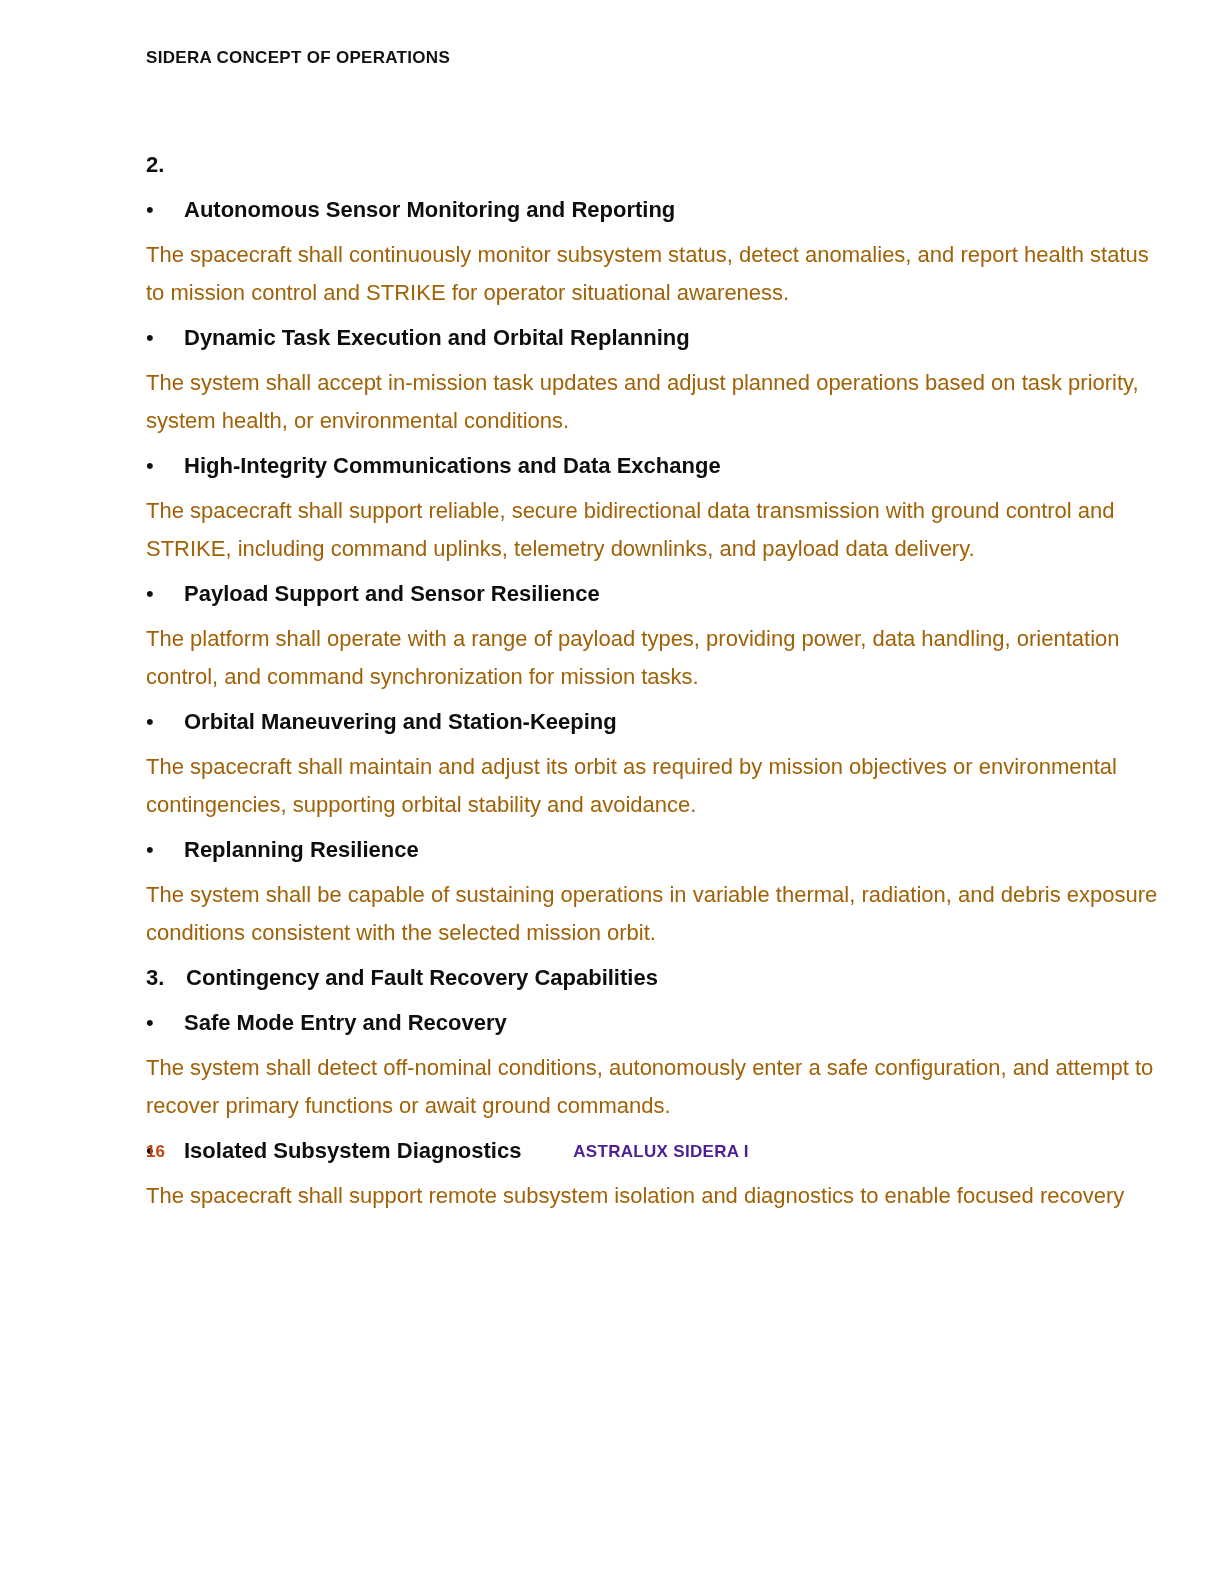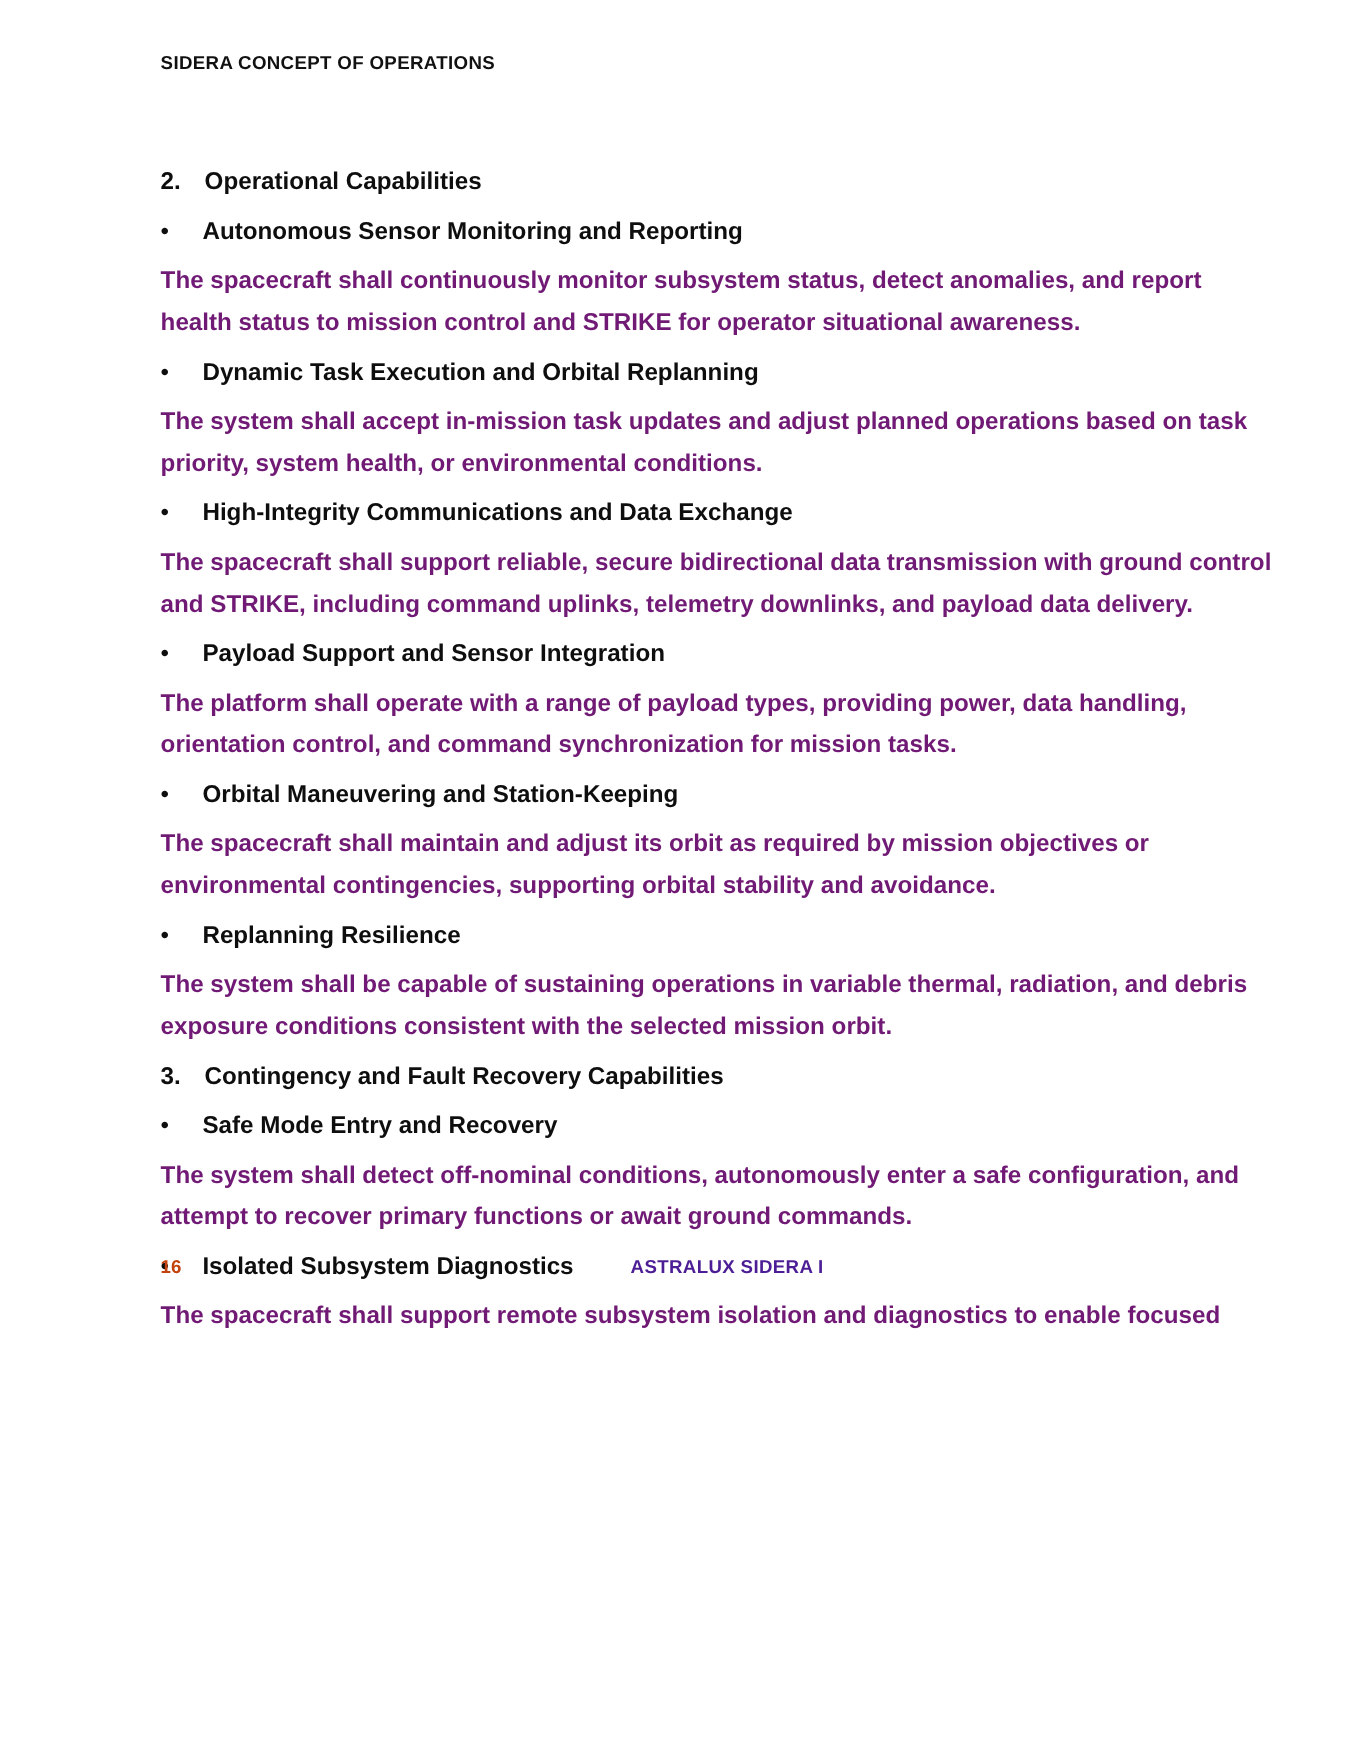--- a/index.html
+++ b/index.html
@@ -45,24 +45,24 @@
     flex: none;
     width: 40px;
   }
   .bullet-heading .bullet {
     flex: none;
     width: 38px;
     font-weight: 400;
   }
   p.body {
     font-size: 22px;
-    font-weight: 700;
+    font-weight: 400;
     line-height: 38px;
     margin: 0 0 7px 0;
-    color: #701a75;
+    color: #a16207;
   }
   .footer-page-number {
     position: absolute;
     left: 107px;
     bottom: 46px;
     font-size: 17px;
     font-weight: 700;
     color: #c2410c;
   }
   .footer-doc-title {
@@ -82,21 +82,20 @@
 <body>
 
 <div class="page">
 
   <div class="running-header">SIDERA CONCEPT OF OPERATIONS</div>
 
   <div class="content">
 
     <div class="numbered-heading">
       <span class="marker">2.</span>
-      <span>Operational Capabilities</span>
     </div>
 
     <div class="bullet-heading">
       <span class="bullet">•</span>
       <span>Autonomous Sensor Monitoring and Reporting</span>
     </div>
     <p class="body">The spacecraft shall continuously monitor subsystem status, detect anomalies, and report health status to mission control and STRIKE for operator situational awareness.</p>
 
     <div class="bullet-heading">
       <span class="bullet">•</span>
@@ -105,21 +104,21 @@
     <p class="body">The system shall accept in-mission task updates and adjust planned operations based on task priority, system health, or environmental conditions.</p>
 
     <div class="bullet-heading">
       <span class="bullet">•</span>
       <span>High-Integrity Communications and Data Exchange</span>
     </div>
     <p class="body">The spacecraft shall support reliable, secure bidirectional data transmission with ground control and STRIKE, including command uplinks, telemetry downlinks, and payload data delivery.</p>
 
     <div class="bullet-heading">
       <span class="bullet">•</span>
-      <span>Payload Support and Sensor Integration</span>
+      <span>Payload Support and Sensor Resilience</span>
     </div>
     <p class="body">The platform shall operate with a range of payload types, providing power, data handling, orientation control, and command synchronization for mission tasks.</p>
 
     <div class="bullet-heading">
       <span class="bullet">•</span>
       <span>Orbital Maneuvering and Station-Keeping</span>
     </div>
     <p class="body">The spacecraft shall maintain and adjust its orbit as required by mission objectives or environmental contingencies, supporting orbital stability and avoidance.</p>
 
     <div class="bullet-heading">

